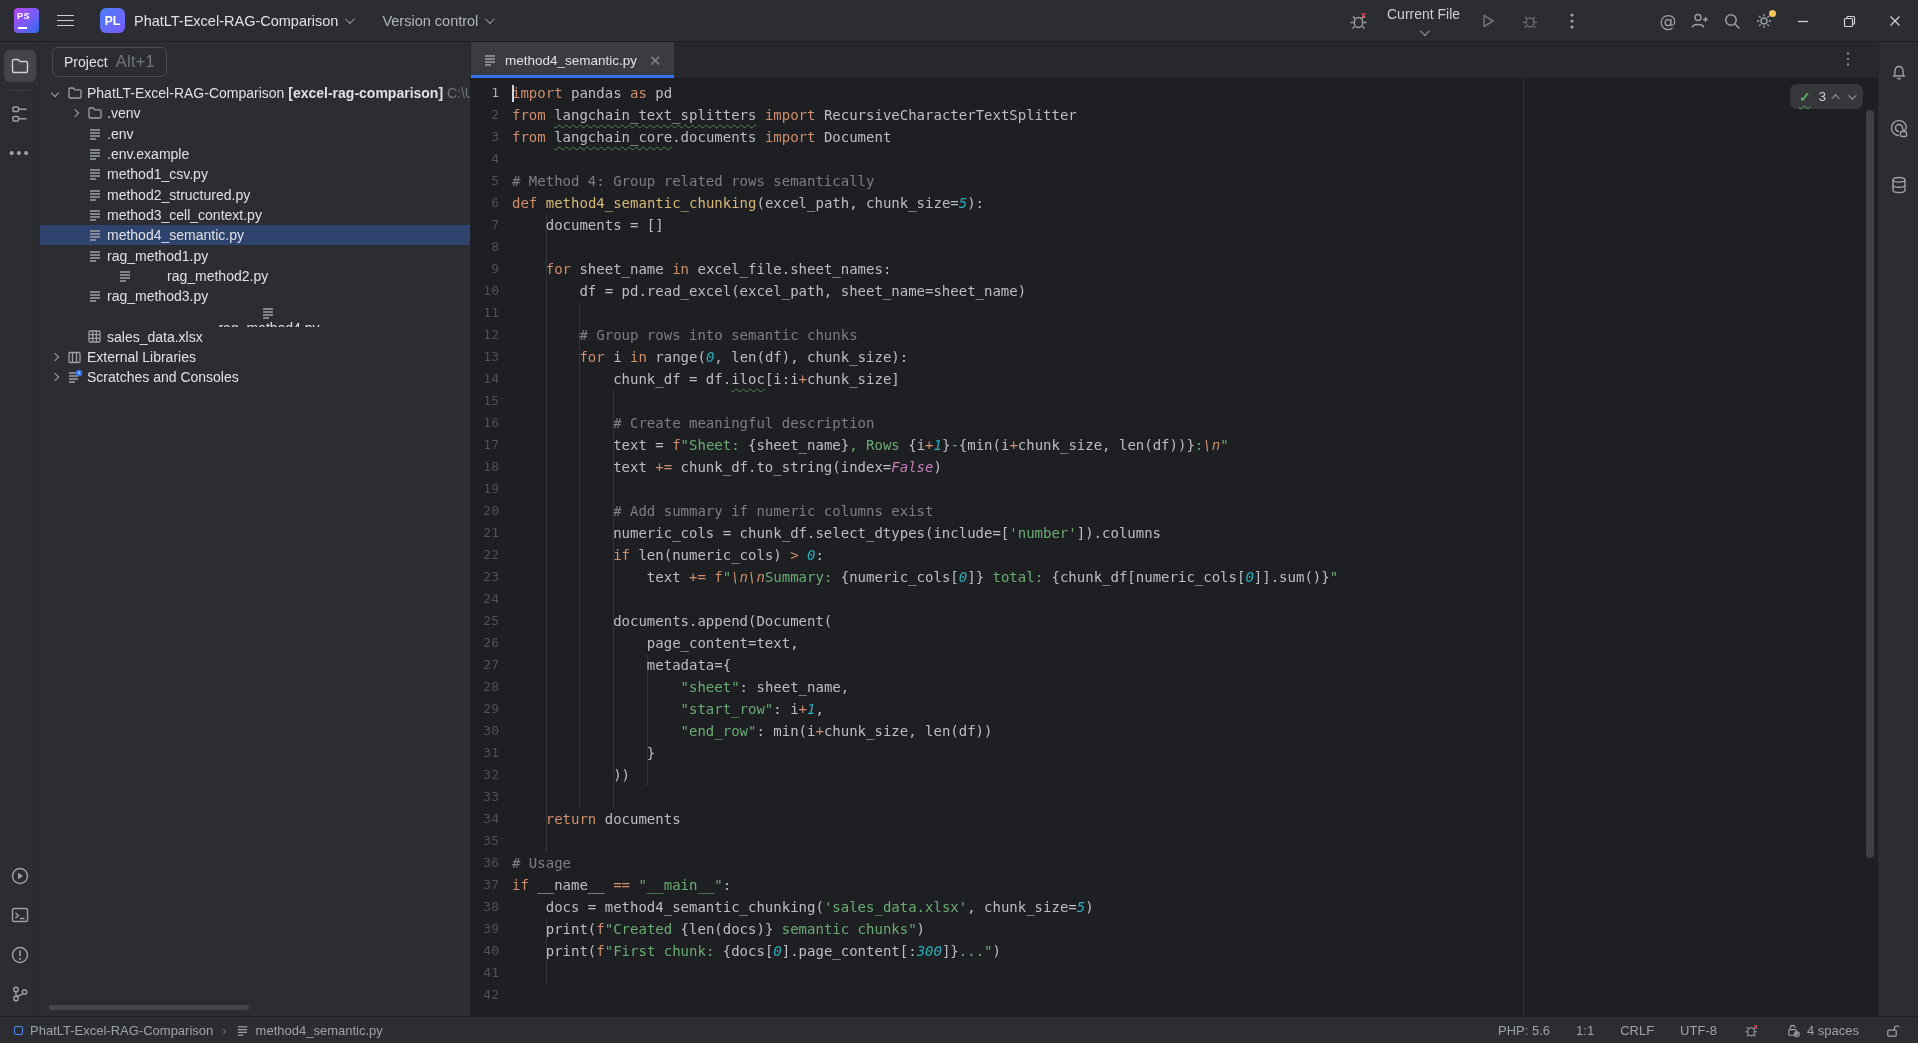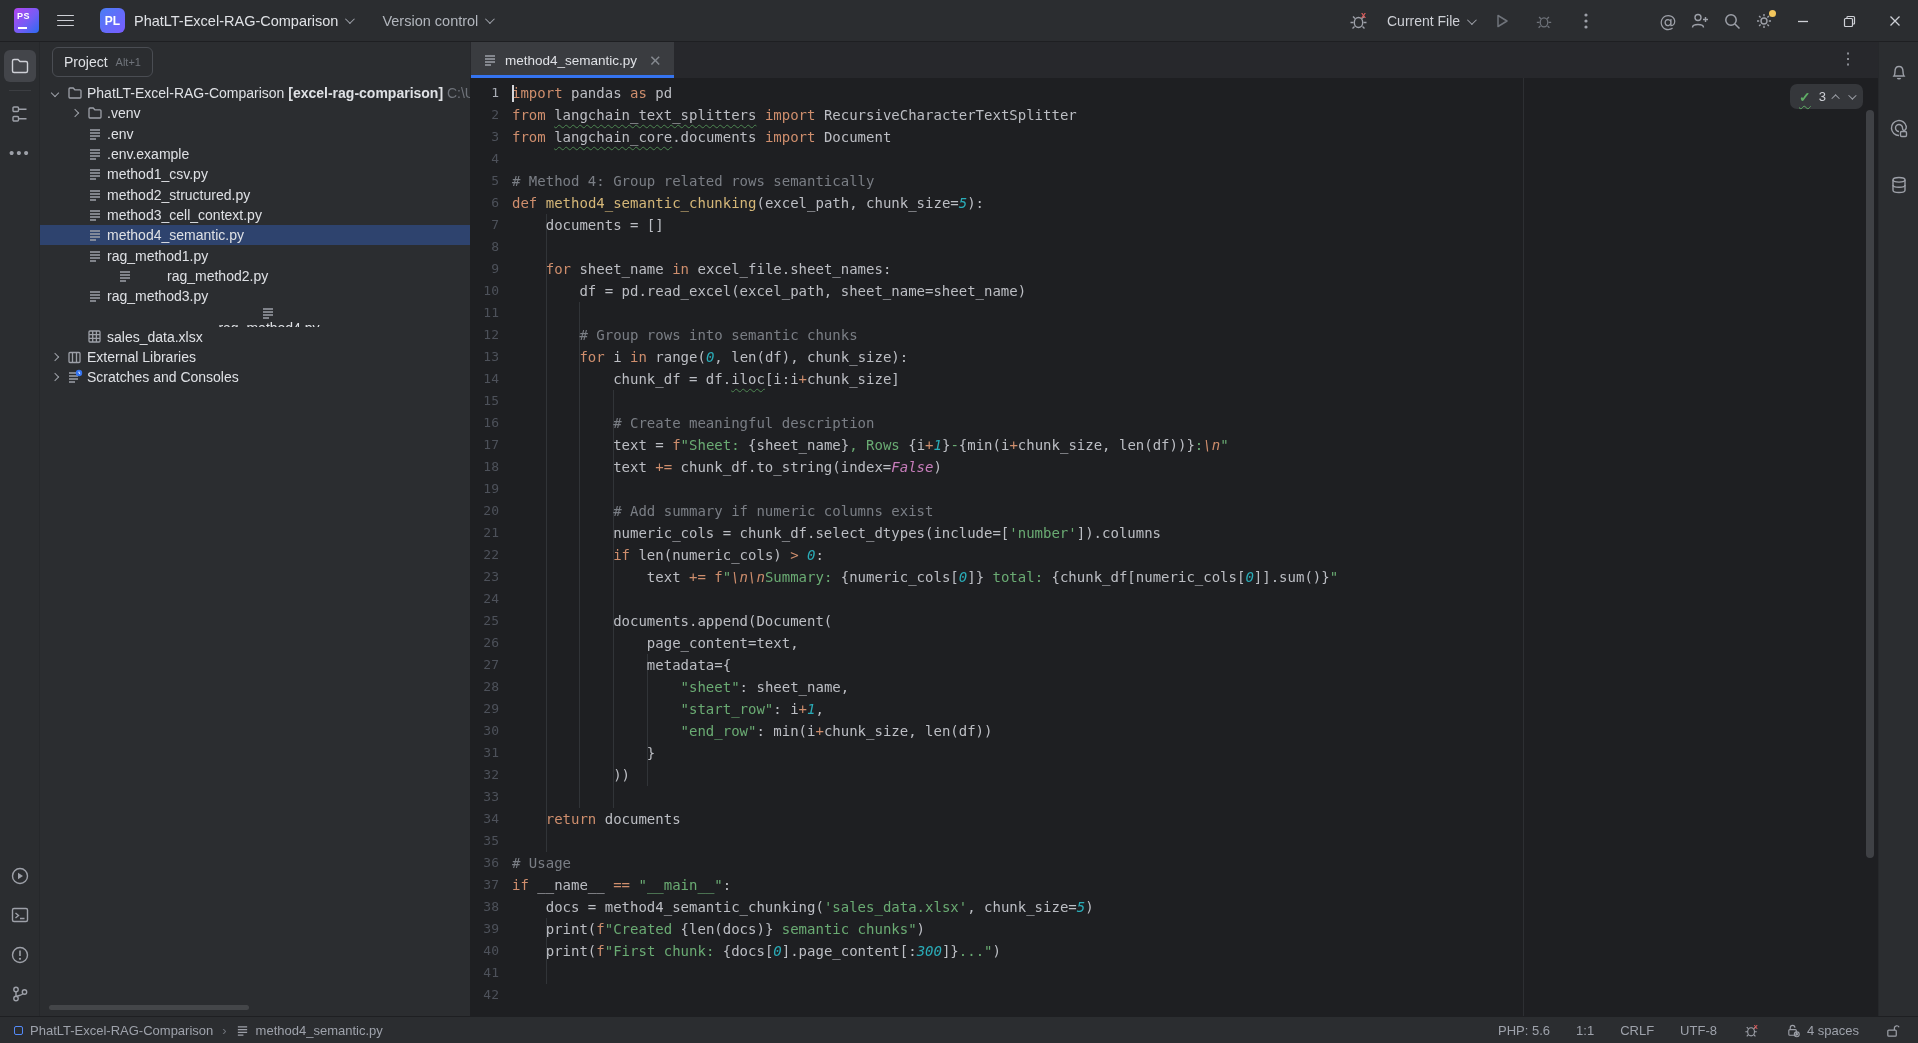--- a/index.html
+++ b/index.html
@@ -18,21 +18,21 @@
   .hamburger { margin-left:18px; width:17px; display:flex; flex-direction:column; gap:3.5px; cursor:pointer; }
   .hamburger b { height:1.6px; background:#ced0d6; border-radius:1px; }
   .pl-badge { margin-left:26px; width:25px; height:25px; border-radius:6px;
     background:linear-gradient(135deg,#4a7ef5,#7a5cff); color:#fff; font-size:12px; font-weight:bold;
     display:flex; align-items:center; justify-content:center; }
   .tb-project { margin-left:9px; color:#dfe1e5; font-size:14.5px; display:flex; align-items:center; gap:7px; cursor:pointer; }
   .tb-vcs { margin-left:30px; color:#b2b6bd; font-size:14.5px; display:flex; align-items:center; gap:7px; cursor:pointer; }
   .chev { width:7px; height:7px; border-right:1.6px solid #9da0a8; border-bottom:1.6px solid #9da0a8;
     transform:rotate(45deg) translateY(-2px); display:inline-block; }
   .run-cluster { position:absolute; left:1345px; top:0; height:42px; display:flex; align-items:center; gap:14px; }
-  .runcfg { color:#ced0d6; font-size:14px; display:flex; align-items:center; gap:7px; cursor:pointer; }
+  .runcfg { color:#ced0d6; font-size:14px; display:flex; align-items:center; gap:7px; cursor:pointer;flex-direction:column; }
   .icon-btn { display:flex; align-items:center; justify-content:center; width:28px; height:28px; cursor:pointer; }
   .tb-right { position:absolute; right:0; top:0; height:42px; display:flex; align-items:center; }
   .tb-right .icon-btn { width:32px; }
   .win-btn { width:46px; height:42px; display:flex; align-items:center; justify-content:center; cursor:pointer; }
   .gear-wrap { position:relative; }
   .gear-dot { position:absolute; top:3px; right:4px; width:7px; height:7px; border-radius:50%; background:#f2c55c; }
   .at-glyph { font-size:17px; color:#9da0a8; font-family:"DejaVu Sans", sans-serif; }
 
   
   .strip-left { position:absolute; left:0; top:42px; width:40px; height:974px; background:#2b2d30;
@@ -43,21 +43,21 @@
     display:flex; align-items:center; justify-content:center; cursor:pointer; }
   .strip-btn.sel { background:#43454a; }
   .strip-div { position:absolute; left:9px; width:22px; height:1px; background:#3c3e42; }
   .dots { color:#9da0a8; font-size:15px; letter-spacing:2px; }
 
   
   .proj-panel { position:absolute; left:40px; top:42px; width:430px; height:974px; background:#2b2d30; overflow:hidden;text-align:center; }
   .proj-header { position:absolute; left:12px; top:5px; height:30px; padding:0 11px; display:flex; align-items:center; gap:8px;
     border:1px solid #4a4d53; border-radius:6px; cursor:pointer; }
   .proj-header .ttl { color:#dfe1e5; font-size:14px; }
-  .proj-header .sc { color:#6f737a; font-size:11px; }
+  .proj-header .sc { color:#6f737a; font-size:17px; }
   .tree { position:absolute; left:0; top:41px; width:430px; }
   .tree-row { height:20.3px; display:flex; align-items:center; white-space:nowrap; cursor:pointer; font-size:14px; color:#dfe1e5; overflow:hidden; }
   .tree-row.sel { background:#2e436e; }
   .tr-chev { width:18px; display:flex; align-items:center; justify-content:center; flex:none; }
   .tr-icon { width:21px; display:flex; align-items:center; justify-content:center; flex:none; }
   .tr-label { margin-left:2px; }
   .tr-bold { font-weight:bold; }
   .tr-dim { color:#6f737a; }
   .chev-r { width:6px; height:6px; border-right:1.4px solid #9da0a8; border-bottom:1.4px solid #9da0a8; transform:rotate(-45deg); }
   .chev-d { width:6px; height:6px; border-right:1.4px solid #9da0a8; border-bottom:1.4px solid #9da0a8; transform:rotate(45deg); }

